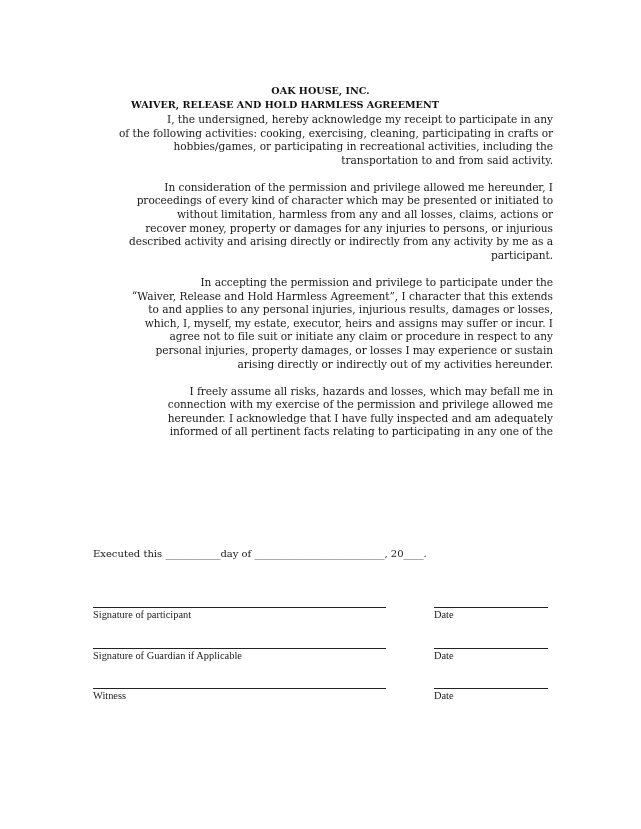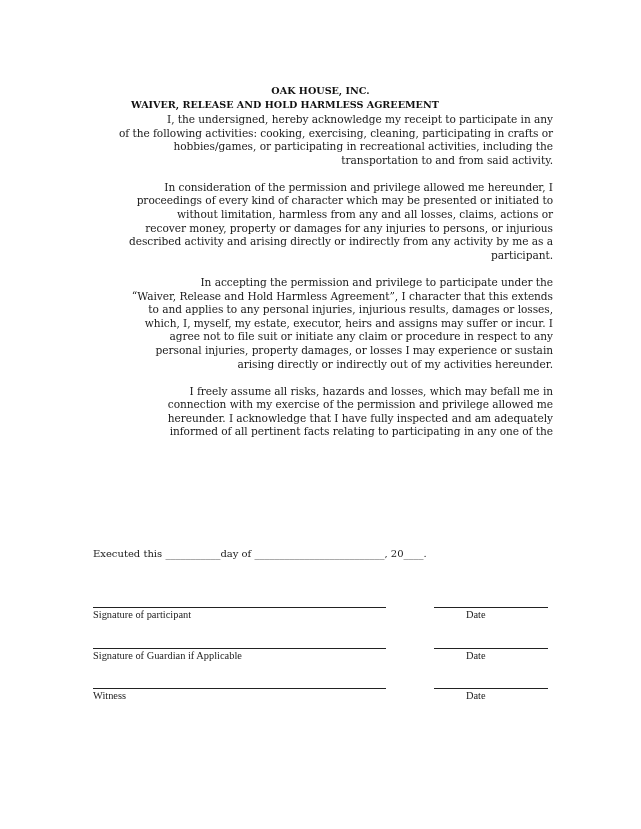--- a/index.html
+++ b/index.html
@@ -89,21 +89,21 @@
     .sig-line.date { left: 434px; width: 114px; }
     .sig-label {
       position: absolute;
       top: 2px;
       font-family: "Liberation Serif", serif;
       font-size: 10.4px;
       color: #222;
       white-space: nowrap;
     }
     .sig-label.main { left: 93px; }
-    .sig-label.date { left: 434px; margin-left: 32px; }
+    .sig-label.date { left: 434px; }
   </style>
 </head>
 <body>
 
 <div class="page">
 
   <div id="org-title" class="title-line">OAK HOUSE, INC.</div>
   <div id="doc-title" class="title-line">WAIVER, RELEASE AND HOLD HARMLESS AGREEMENT</div>
 
   <div id="paragraphs" class="body-text">

